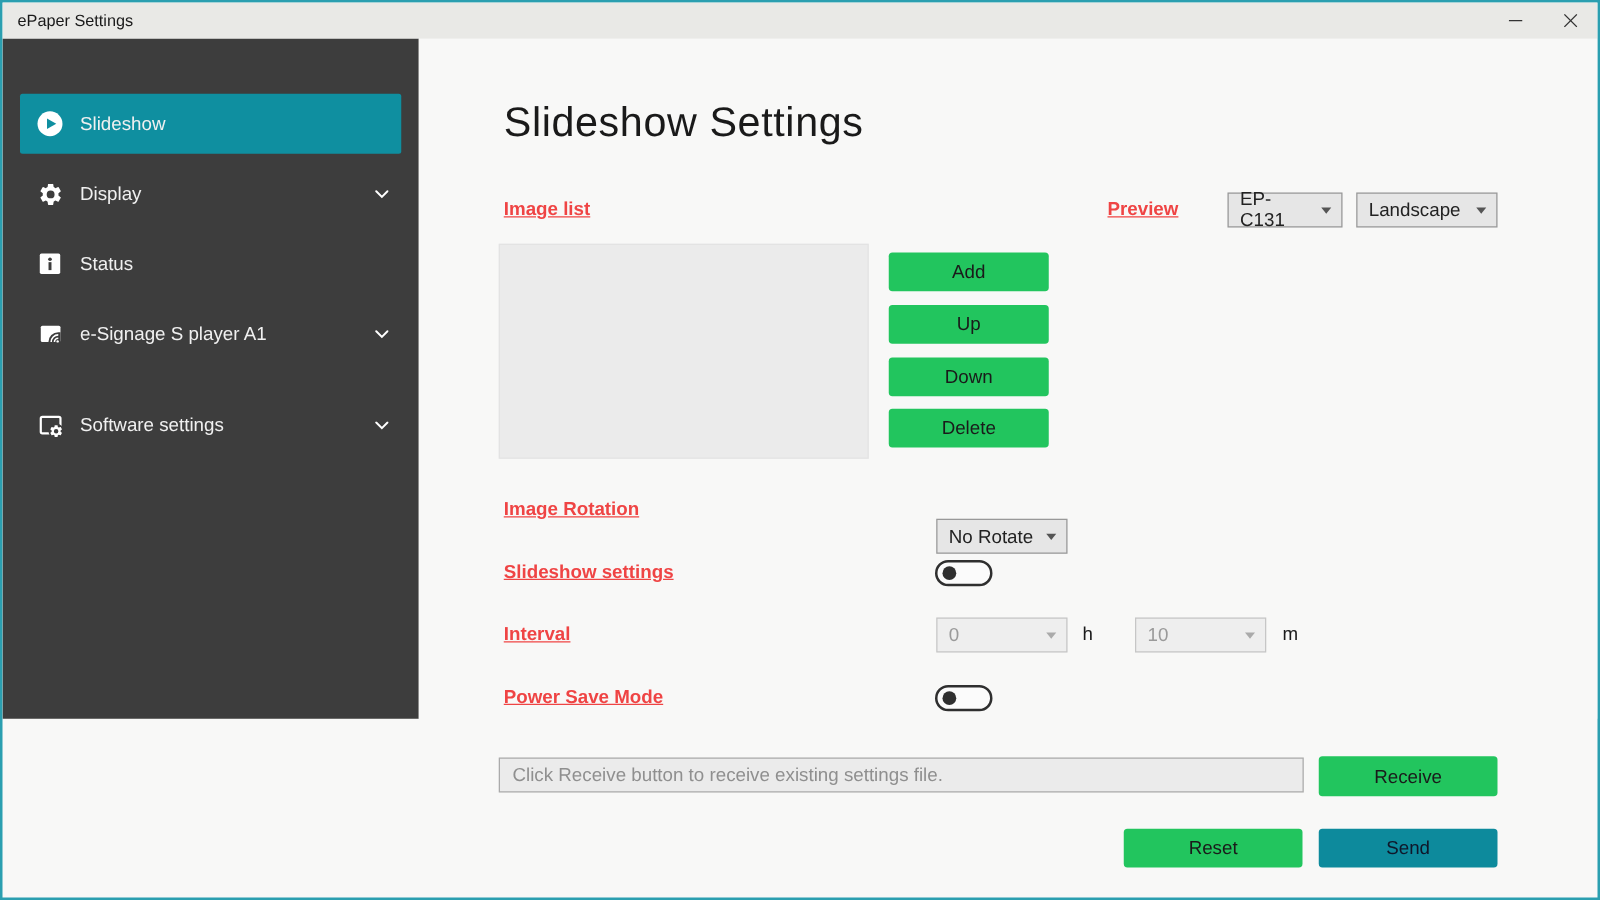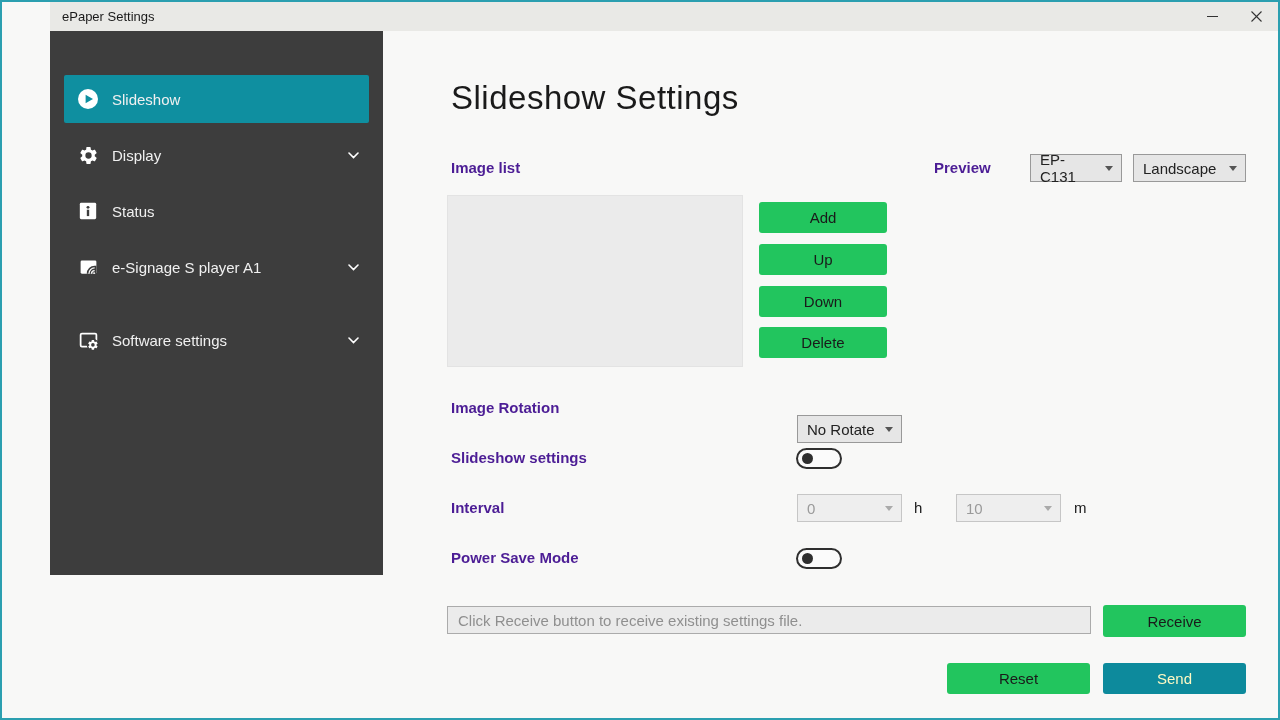--- a/index.html
+++ b/index.html
@@ -1,19 +1,19 @@
 <!DOCTYPE html>
 <html><head>
 <meta charset="utf-8">
 <style>
   * { margin:0; padding:0; box-sizing:border-box; }
   html,body { width:1280px; height:720px; font-family:"Liberation Sans", sans-serif; }
   .window {
     position:absolute; inset:0; width:1280px; height:720px;
-    border:2px solid #2b9fb0; background:#f8f8f7; overflow:hidden;padding-left:48px;
+    border:2px solid #2b9fb0; background:#f8f8f7; overflow:hidden;
   }
   
   .titlebar {
     height:29px; background:#e9e9e6; display:flex; align-items:center;
     padding-left:12px; color:#1a1a1a; font-size:13px;
   }
   .titlebar .spacer { flex:1; }
   .win-btn { width:44px; height:29px; display:flex; align-items:center; justify-content:center; }
   
   .content { display:flex; height:544px; }
@@ -29,21 +29,21 @@
   .side-item .lbl { flex:1; }
   .side-item .chev { margin-right:24px; display:flex; }
   .side-item.selected {
     left:14px; right:14px; background:#0f8fa0; border-radius:2px; padding-left:13px;
   }
   
   .page-title {
     position:absolute; left:68px; top:48px;
     font-size:33px; font-weight:300; color:#1a1a1a; letter-spacing:0.5px;
   }
-  .field-label { position:absolute; font-size:15px; font-weight:bold; color:#4c1d95; }
+  .field-label { position:absolute; font-size:15px; font-weight:bold; color:#ef4444;text-decoration:underline; }
   .unit-label { position:absolute; font-size:15px; color:#1a1a1a; }
   .listbox {
     position:absolute; left:64px; top:164px; width:296px; height:172px;
     background:#ebebeb; border:1px solid #e3e3e3;
   }
   .btn {
     position:absolute; background:#22c55e; border:none; border-radius:3px;
     font-family:"Liberation Sans", sans-serif; font-size:15px; color:#1a1a1a;
     display:flex; align-items:center; justify-content:center; cursor:pointer;
   }
@@ -69,21 +69,21 @@
     border-radius:50%; background:#2f2f2f;
   }
   .receive-input {
     position:absolute; left:64px; top:575px; width:644px; height:28px;
     background:#ebebeb; border:1px solid #ababab; padding:0 10px;
     font-family:"Liberation Sans", sans-serif; font-size:15px; color:#1a1a1a;
   }
   .receive-input::placeholder { color:#8f8f8f; opacity:1; }
   .btn-receive { left:720px; top:574px; width:143px; height:32px; }
   .btn-reset { left:564px; top:632px; width:143px; height:31px; }
-  .btn-send { left:720px; top:632px; width:143px; height:31px; background:#0d8a9c; color:#fef9c3; }
+  .btn-send { left:720px; top:632px; width:143px; height:31px; background:#0d8a9c; color:#0f172a; }
 </style>
 </head>
 <body>
 
 <div class="window">
 
   <div class="titlebar">
     <span>ePaper Settings</span>
     <span class="spacer"></span>
     <div class="win-btn">

